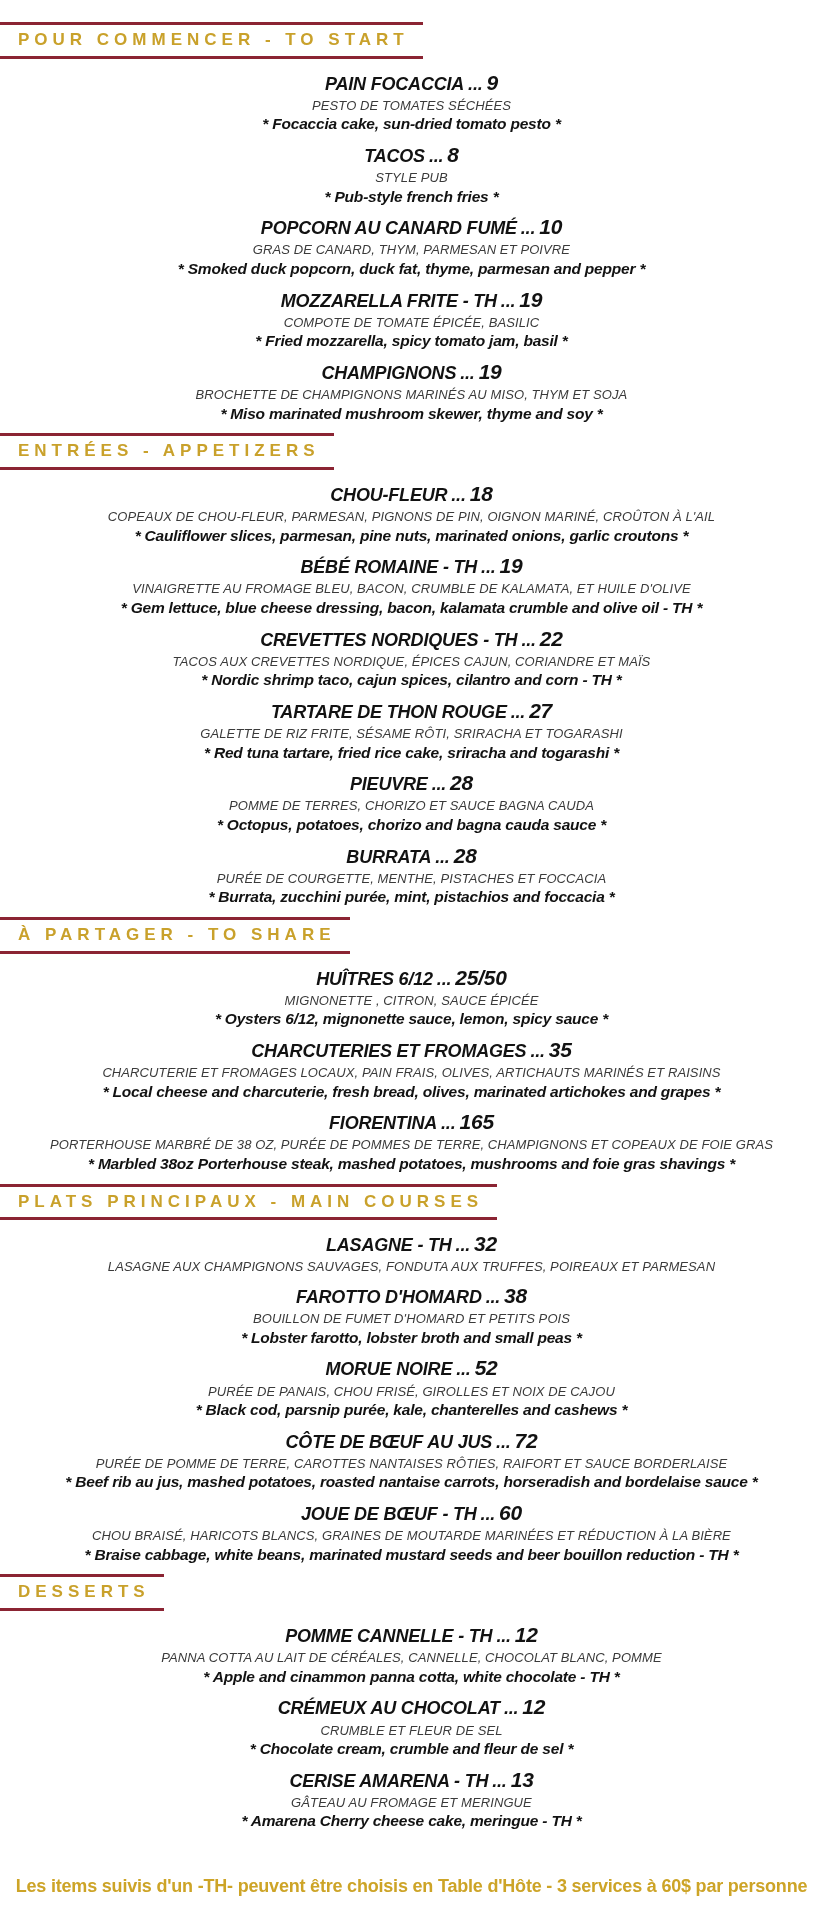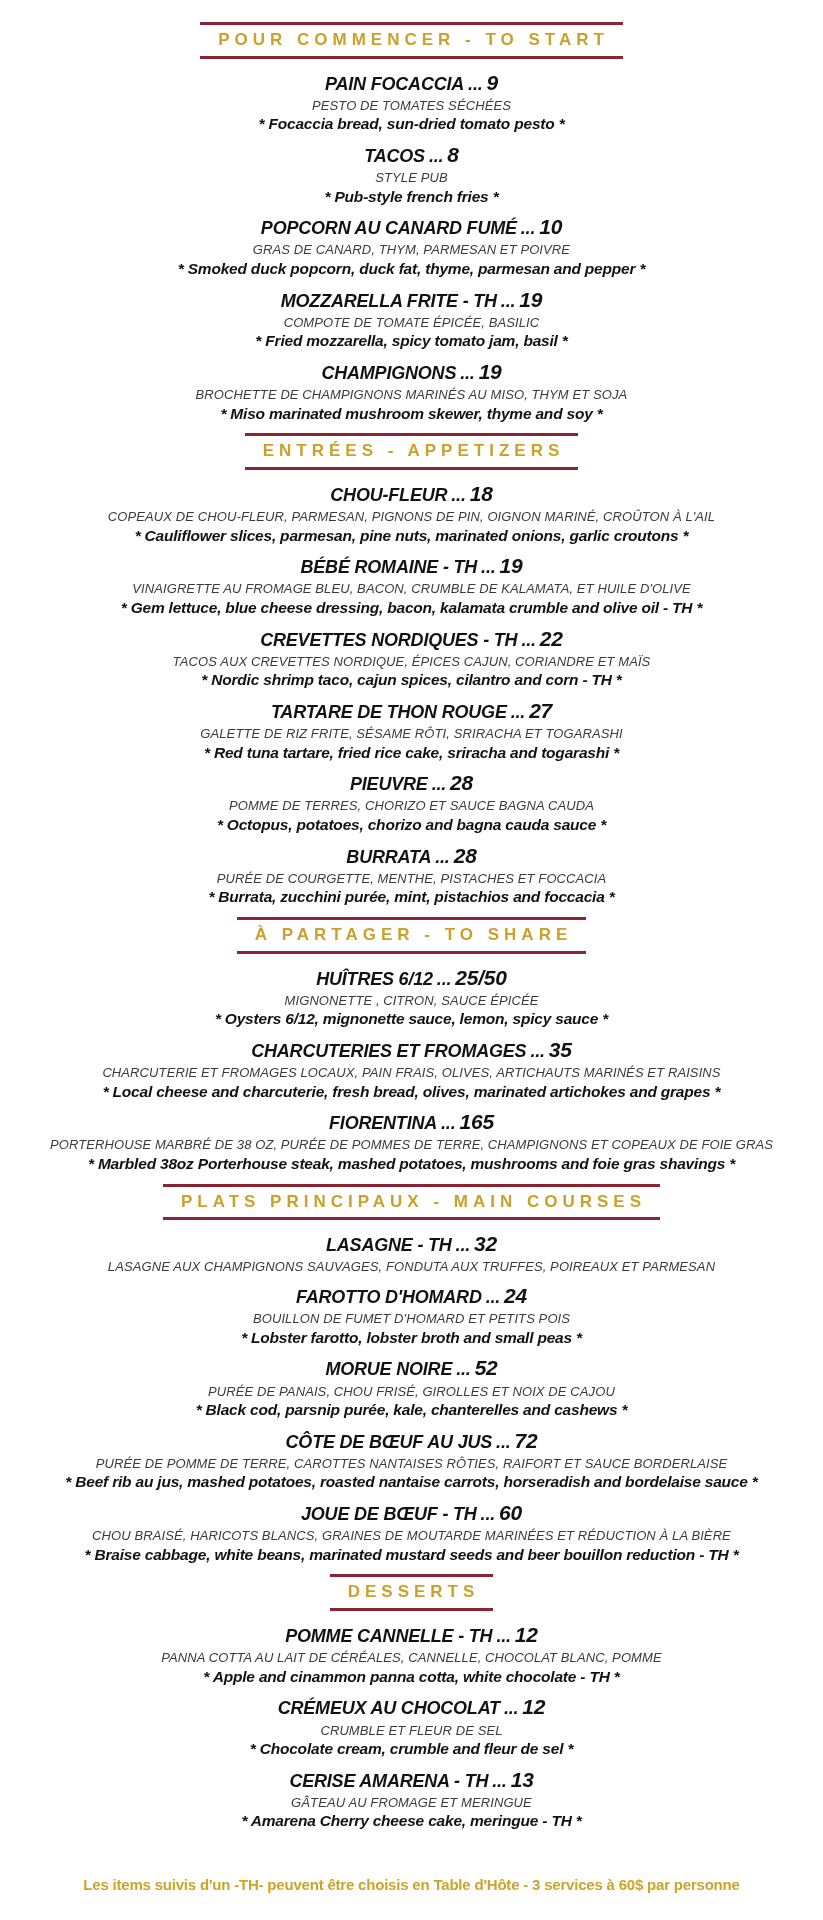--- a/index.html
+++ b/index.html
@@ -15,21 +15,20 @@
     background: #ffffff;
     overflow: hidden;
     font-family: "Liberation Sans", sans-serif;
     text-align: center;
     padding-top: 12px;
     box-sizing: border-box;
   }
   .section { margin: 0; }
   .section-header {
     display: flex;
-    justify-content: center;
     margin: 10px 0 12px 0;
   }
   .section-header-inner {
     display: inline-block;
     border-top: 3px solid #8b2433;
     border-bottom: 3px solid #8b2433;
     padding: 6px 14px 6px 18px;
     color: #c9a12b;
     font-weight: 700;
     font-size: 17px;
@@ -61,36 +60,36 @@
     color: #121212;
     letter-spacing: -0.2px;
     line-height: 1.2;
     margin-top: 2px;
   }
   .footer {
     margin-top: 18px;
     color: #cda427;
     font-weight: 700;
   }
-  .footer-line1 { font-size: 15px; letter-spacing: -0.2px; line-height: 1.3; margin-top: 44px; }
+  .footer-line1 { font-size: 18px; letter-spacing: -0.2px; line-height: 1.3; margin-top: 44px; }
 </style>
 </head>
 <body>
 
 <div class="page">
 
   <div class="section">
     <div class="section-header">
       <span class="section-header-inner">POUR COMMENCER - TO START</span>
     </div>
 
     <div class="item">
       <div class="item-title"><span>PAIN FOCACCIA</span><span class="dots">...</span><span class="price">9</span></div>
       <div class="item-fr">PESTO DE TOMATES SÉCHÉES</div>
-      <div class="item-en">* Focaccia bread, sun-dried tomato pesto *</div>
+      <div class="item-en">* Focaccia cake, sun-dried tomato pesto *</div>
     </div>
     <div class="item">
       <div class="item-title"><span>TACOS</span><span class="dots">...</span><span class="price">8</span></div>
       <div class="item-fr">STYLE PUB</div>
       <div class="item-en">* Pub-style french fries *</div>
     </div>
     <div class="item">
       <div class="item-title"><span>POPCORN AU CANARD FUMÉ</span><span class="dots">...</span><span class="price">10</span></div>
       <div class="item-fr">GRAS DE CANARD, THYM, PARMESAN ET POIVRE</div>
       <div class="item-en">* Smoked duck popcorn, duck fat, thyme, parmesan and pepper *</div>
@@ -169,21 +168,21 @@
   <div class="section">
     <div class="section-header">
       <span class="section-header-inner">PLATS PRINCIPAUX - MAIN COURSES</span>
     </div>
 
     <div class="item">
       <div class="item-title"><span>LASAGNE - TH</span><span class="dots">...</span><span class="price">32</span></div>
       <div class="item-fr">LASAGNE AUX CHAMPIGNONS SAUVAGES, FONDUTA AUX TRUFFES, POIREAUX ET PARMESAN</div>
     </div>
     <div class="item">
-      <div class="item-title"><span>FAROTTO D'HOMARD</span><span class="dots">...</span><span class="price">24</span></div>
+      <div class="item-title"><span>FAROTTO D'HOMARD</span><span class="dots">...</span><span class="price">38</span></div>
       <div class="item-fr">BOUILLON DE FUMET D'HOMARD ET PETITS POIS</div>
       <div class="item-en">* Lobster farotto, lobster broth and small peas *</div>
     </div>
     <div class="item">
       <div class="item-title"><span>MORUE NOIRE</span><span class="dots">...</span><span class="price">52</span></div>
       <div class="item-fr">PURÉE DE PANAIS, CHOU FRISÉ, GIROLLES ET NOIX DE CAJOU</div>
       <div class="item-en">* Black cod, parsnip purée, kale, chanterelles and cashews *</div>
     </div>
     <div class="item">
       <div class="item-title"><span>CÔTE DE BŒUF AU JUS</span><span class="dots">...</span><span class="price">72</span></div>

